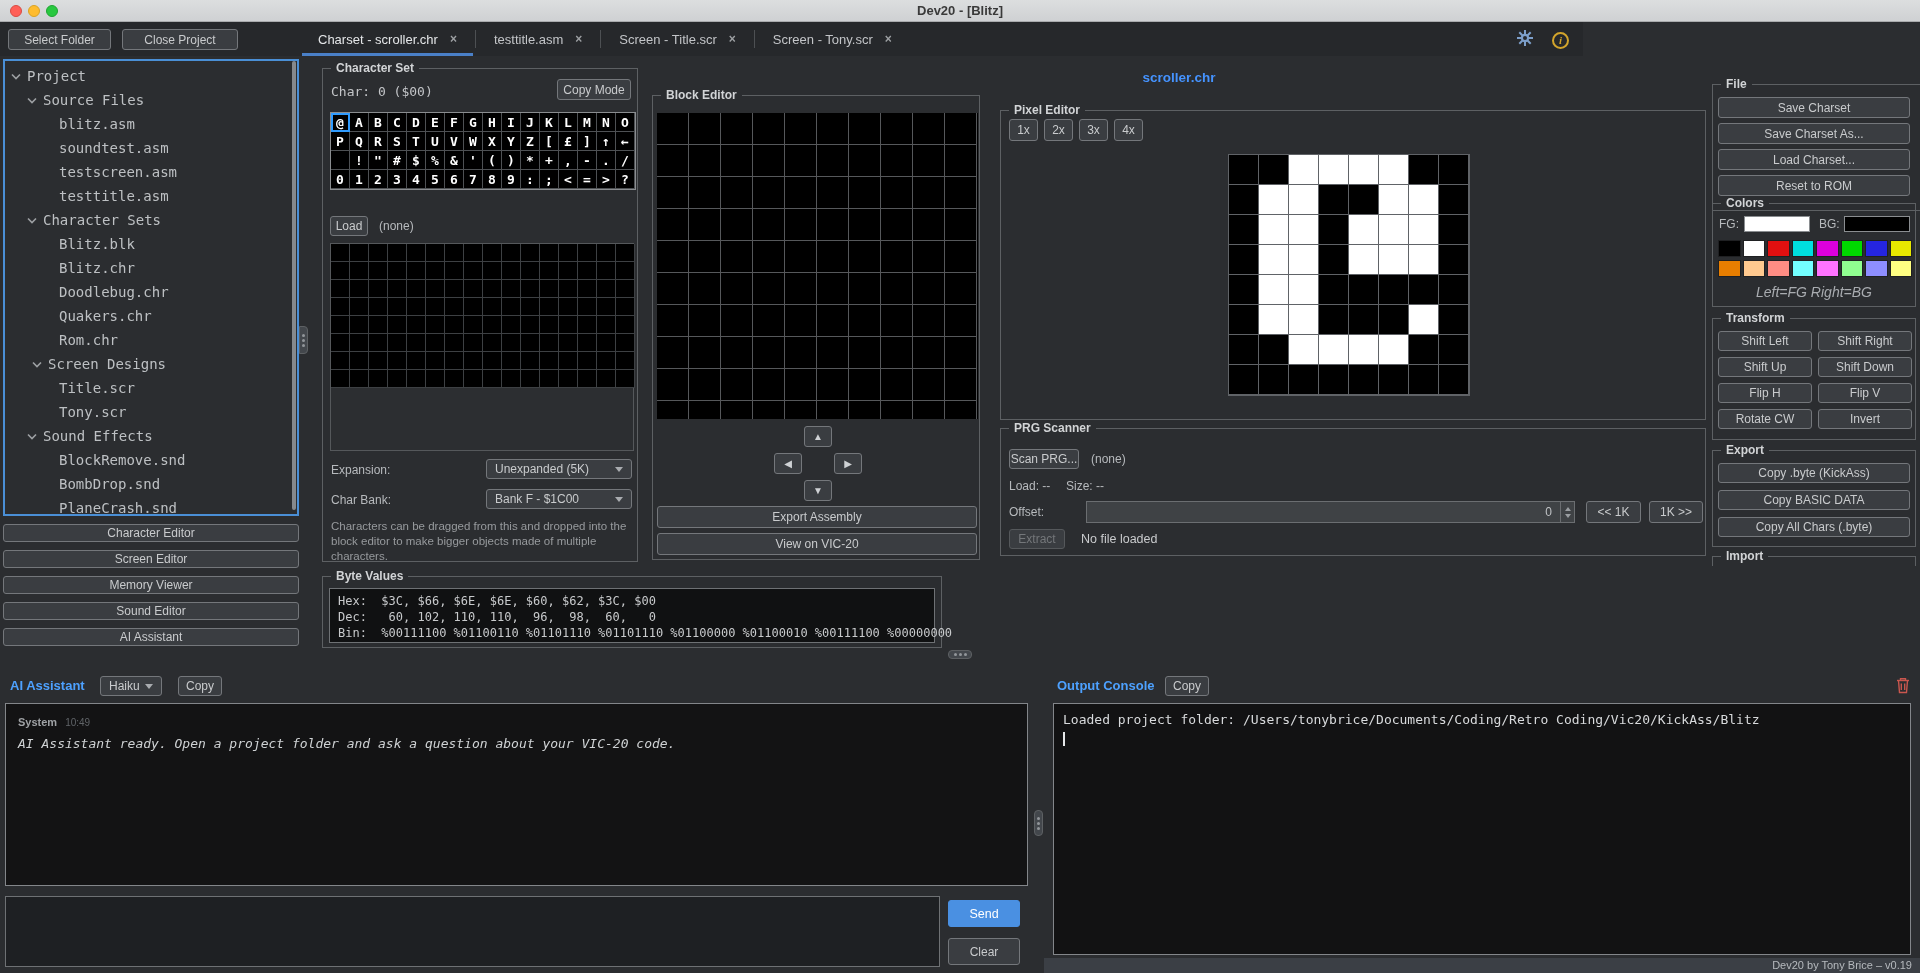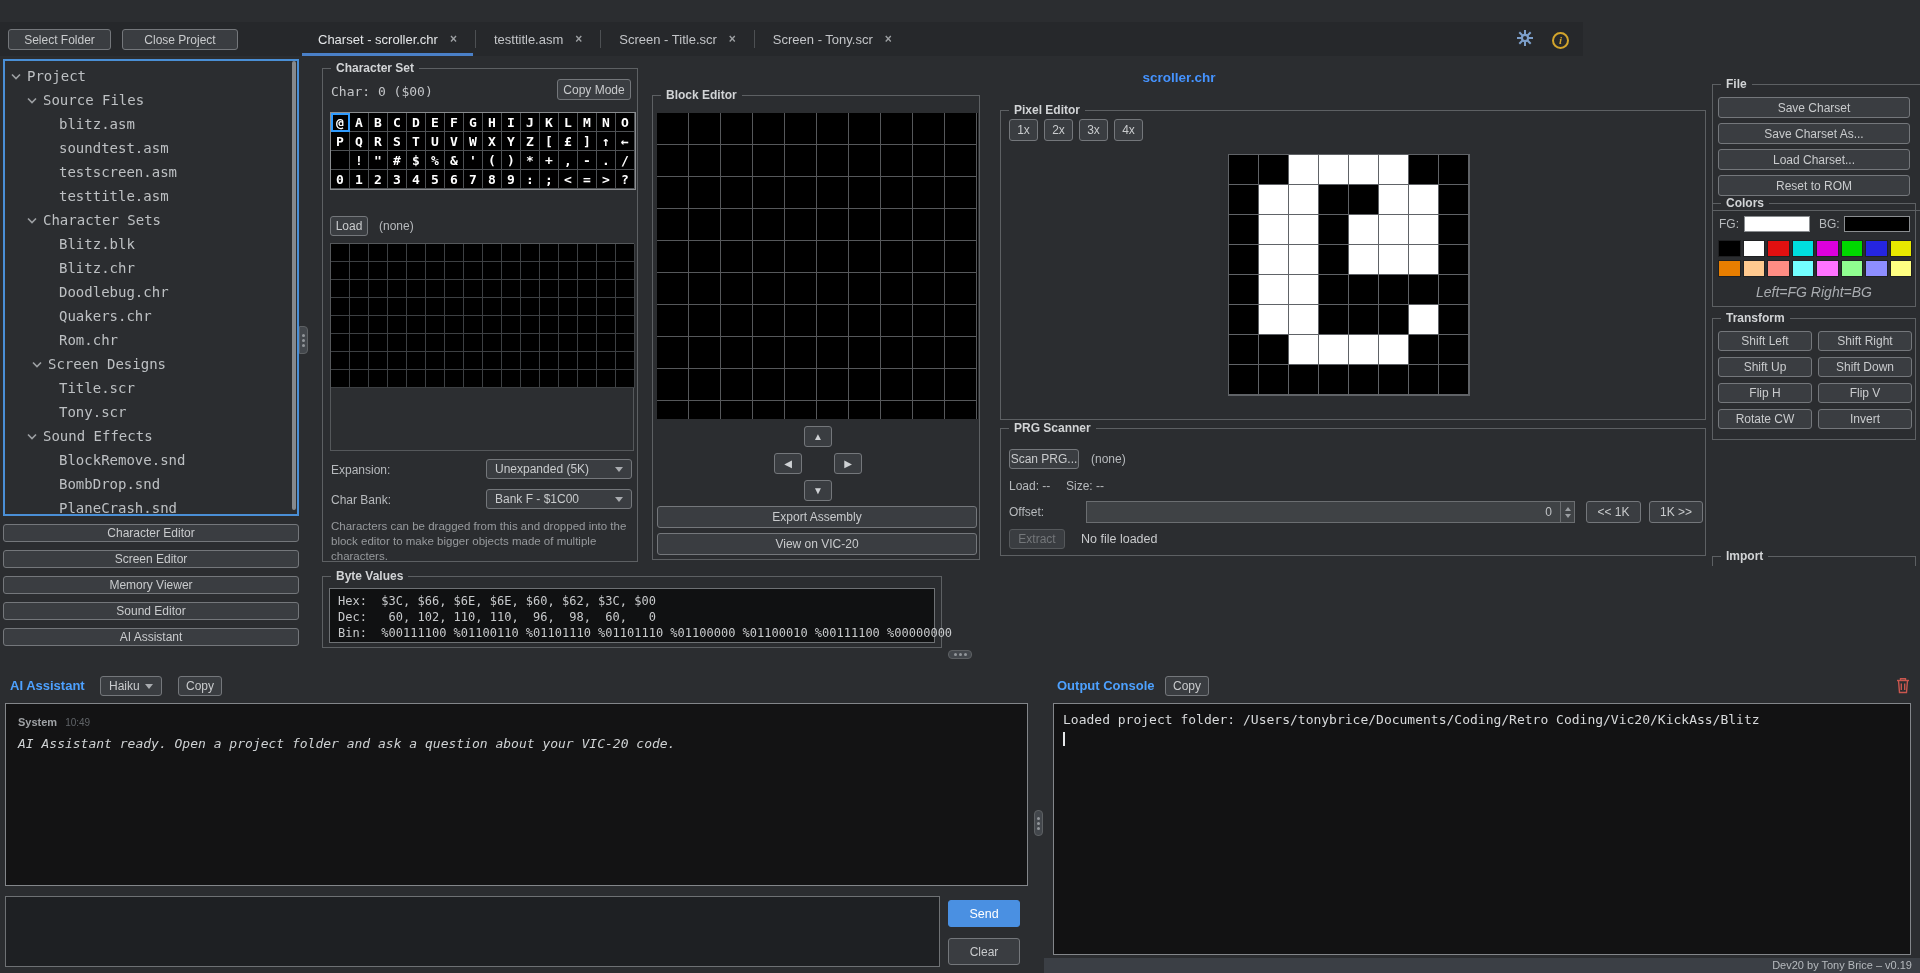--- a/index.html
+++ b/index.html
@@ -123,20 +123,26 @@
                  font-size:13px; color:#d8dadc; line-height:18px; }
   .cursor { display:inline-block; width:2px; height:14px; background:#e6e8ea; vertical-align:middle; }
   .statusbar { position:absolute; left:1044px; top:958px; width:876px; height:15px; background:#3b3f45;
                font-size:11px; color:#b6babe; text-align:right; padding-right:8px; line-height:15px; }
 </style>
 </head>
 <body>
 
 <div class="app">
 
+  <div class="titlebar">
+    <span class="tl red"></span>
+    <span class="tl yel"></span>
+    <span class="tl grn"></span>
+    <div class="win-title">Dev20 - [Blitz]</div>
+  </div>
 
   <div class="toolbar">
     <div class="btn tb-btn" style="left:8px;width:103px;">Select Folder</div>
     <div class="btn tb-btn" style="left:122px;width:116px;">Close Project</div>
     <div id="tabs">
         <div class="tab active" style="color: rgb(228, 230, 232);">
           <span class="tab-label">Charset - scroller.chr</span>
           <span class="tab-close">×</span>
         </div>
         <div class="tab-sep"></div>
@@ -748,20 +754,28 @@
         <div class="btn" style="position: absolute; left: 105px; top: 12px; width: 94px; height: 20px;">Shift Right</div>
         <div class="btn" style="position: absolute; left: 5px; top: 38px; width: 94px; height: 20px;">Shift Up</div>
         <div class="btn" style="position: absolute; left: 105px; top: 38px; width: 94px; height: 20px;">Shift Down</div>
         <div class="btn" style="position: absolute; left: 5px; top: 64px; width: 94px; height: 20px;">Flip H</div>
         <div class="btn" style="position: absolute; left: 105px; top: 64px; width: 94px; height: 20px;">Flip V</div>
         <div class="btn" style="position: absolute; left: 5px; top: 90px; width: 94px; height: 20px;">Rotate CW</div>
         <div class="btn" style="position: absolute; left: 105px; top: 90px; width: 94px; height: 20px;">Invert</div>
       </div>
   </div>
 
+  <div class="fieldset" style="left:1712px;top:450px;width:204px;height:97px;">
+    <span class="legend">Export</span>
+    <div id="export-btns">
+        <div class="btn stack-btn" style="top: 12px; height: 20px;">Copy .byte (KickAss)</div>
+        <div class="btn stack-btn" style="top: 39px; height: 20px;">Copy BASIC DATA</div>
+        <div class="btn stack-btn" style="top: 66px; height: 20px;">Copy All Chars (.byte)</div>
+      </div>
+  </div>
 
   <div class="fieldset" style="left:1712px;top:556px;width:204px;height:10px;border-bottom:none;">
     <span class="legend">Import</span>
   </div>
 
   <div class="grip" style="left:948px;top:650px;width:24px;height:9px;border-radius:4px;">
       <i></i>
       <i></i>
       <i></i>
     </div>

